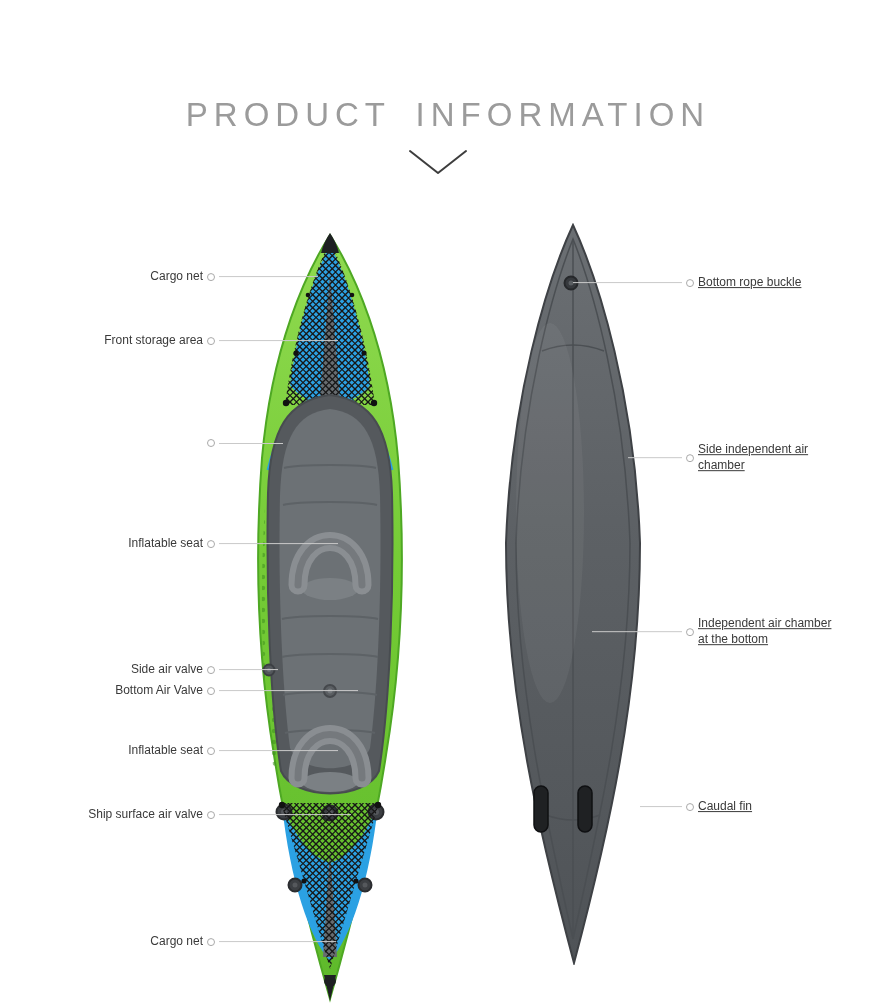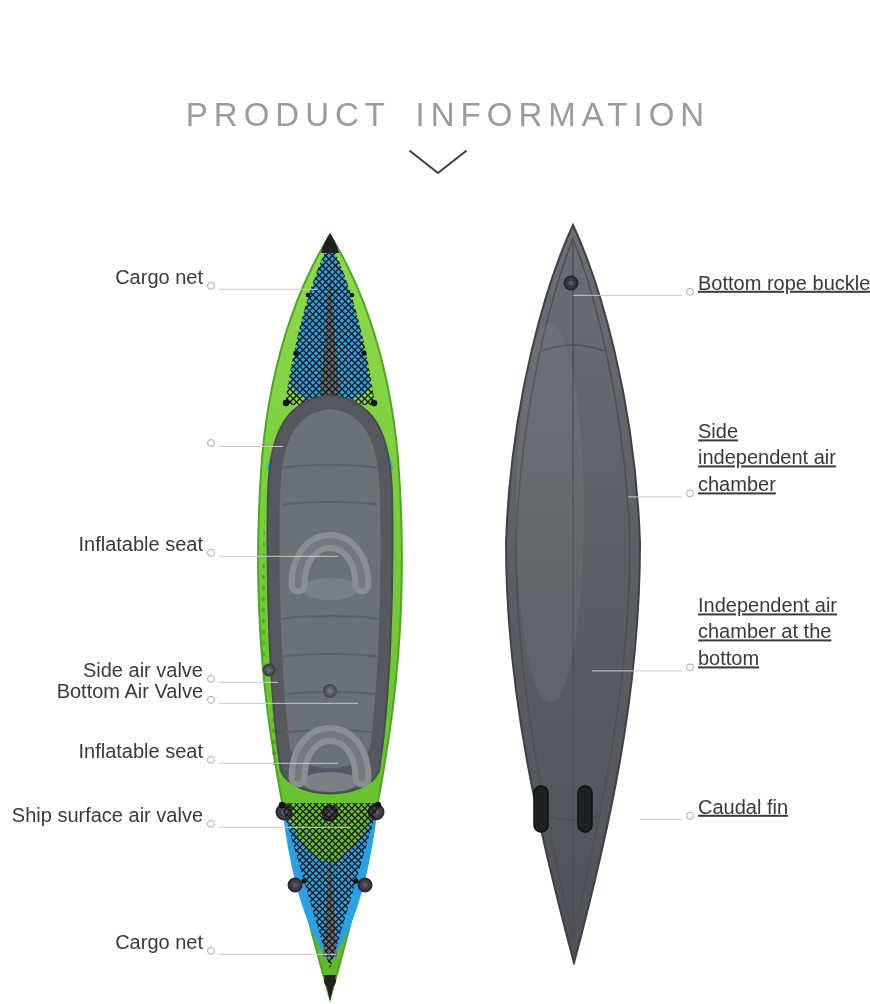--- a/index.html
+++ b/index.html
@@ -6,22 +6,22 @@
   .canvas{
     position:relative;width:870px;height:1004px;margin:0 auto;background:#ffffff;
     font-family:"Liberation Sans", sans-serif;overflow:hidden;padding-left:26px;
   }
   .page-title{
     position:absolute;top:96px;left:0;width:100%;text-align:center;
     font-size:33px;font-weight:400;color:#9b9b9b;letter-spacing:6px;word-spacing:10px;
   }
   .abs{position:absolute;}
   .callout{
-    position:absolute;display:flex;align-items:flex-end;transform:translateY(-50%);
-    color:#3a3a3a;font-size:20px;line-height:1.32;
+    position:absolute;display:flex;align-items:center;transform:translateY(-50%);
+    color:#3a3a3a;font-size:12px;line-height:1.32;
   }
   .callout.left{justify-content:flex-end;}
   .callout.left .label{text-align:right;}
   .callout.right .label{text-align:left;text-decoration:underline;}
   .label.nowrap{white-space:nowrap;}
   .dot{
     width:6px;height:6px;border:1px solid #a9a9a9;border-radius:50%;
     background:#fff;flex:0 0 auto;margin:0 4px;
   }
   .line{height:1px;background:#c9c9c9;flex:0 0 auto;}
@@ -161,20 +161,25 @@
       <rect x="90" y="563" width="14" height="46" rx="7" fill="#1f2123" stroke="#0f1012" stroke-width="1.5"></rect>
     </g>
   </svg>
 
   <div class="callout left" style="top:277px;right:578px">
     <span class="label nowrap">Cargo net</span>
     <span class="dot"></span>
     <span class="line" style="width:99px"></span>
   </div>
 
+  <div class="callout left" style="top:341px;right:558px">
+    <span class="label nowrap">Front storage area</span>
+    <span class="dot"></span>
+    <span class="line" style="width:119px"></span>
+  </div>
 
   <div class="callout left" style="top:443px;right:613px">
     <span class="dot"></span>
     <span class="line" style="width:64px"></span>
   </div>
 
   <div class="callout left" style="top:544px;right:558px">
     <span class="label nowrap">Inflatable seat</span>
     <span class="dot"></span>
     <span class="line" style="width:119px"></span>

